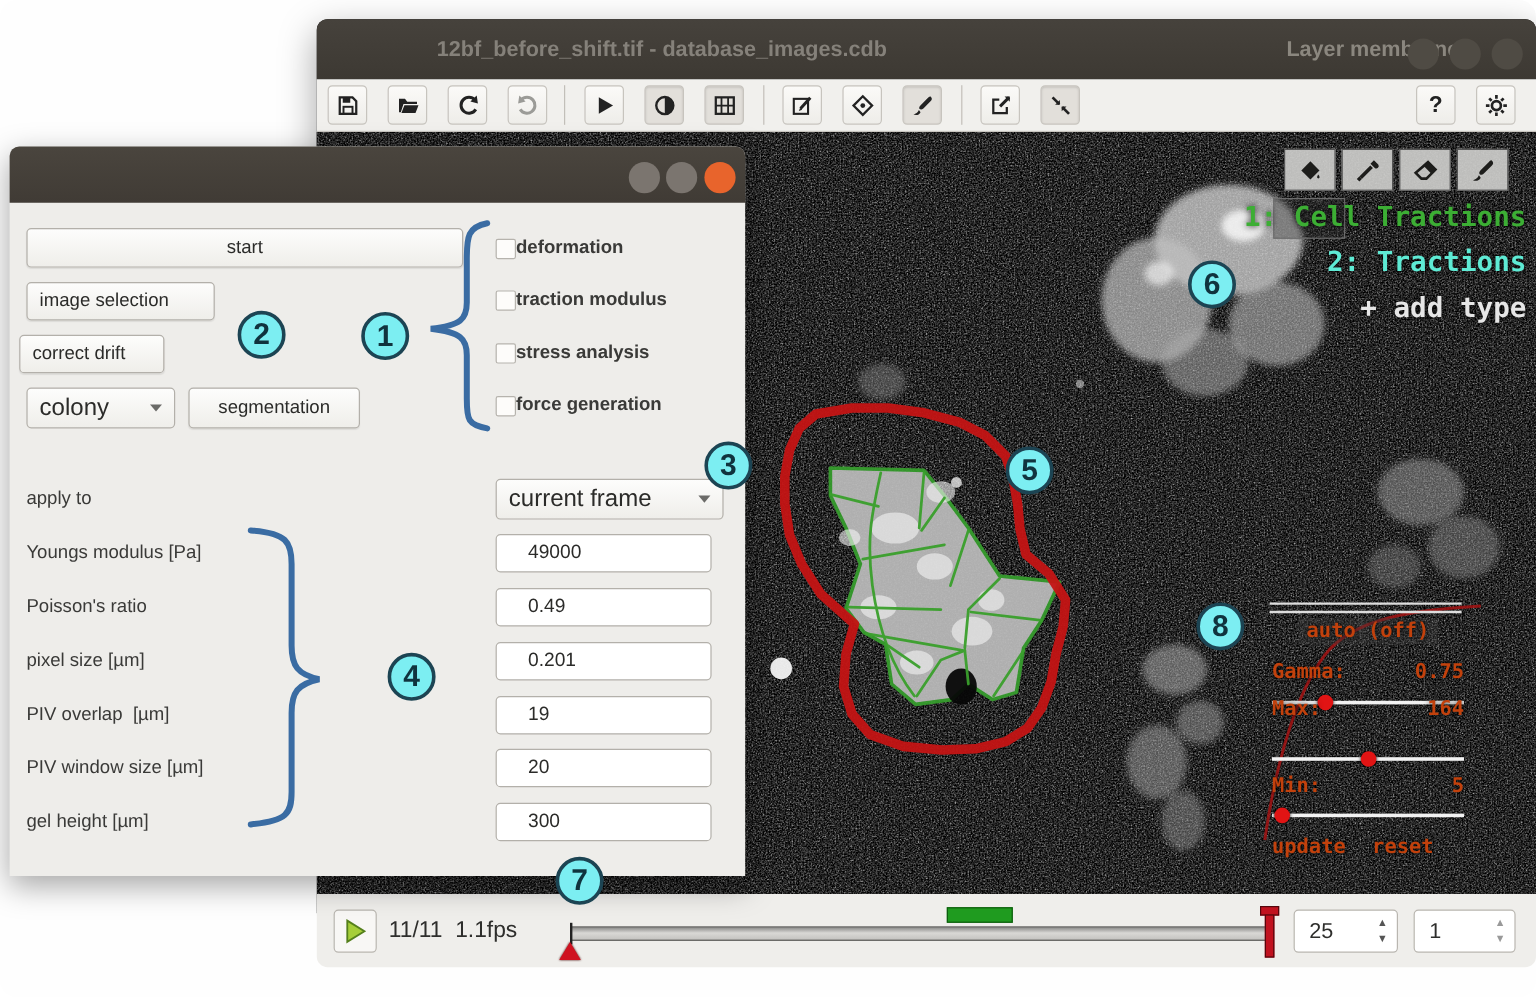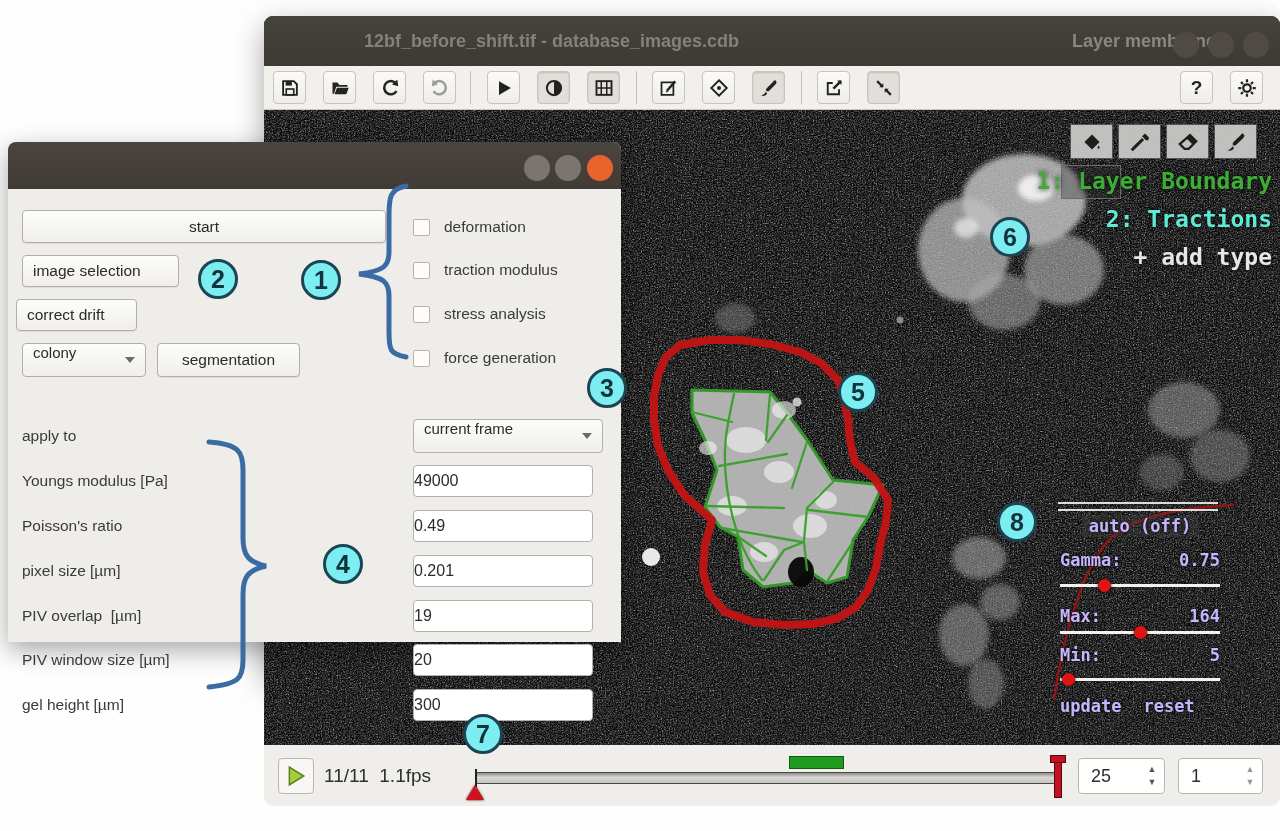--- a/index.html
+++ b/index.html
@@ -29,21 +29,21 @@
   .mw-image > svg.canvas{position:absolute;left:0;top:0;}
   .ov-tools{position:absolute;top:14px;left:806px;display:flex;gap:5px;}
   .ov-tool{width:43px;height:35px;background:rgba(205,205,203,.92);border:1px solid #555;
     display:flex;align-items:center;justify-content:center;}
   .marker-list{position:absolute;top:52px;right:8px;text-align:right;
     font-family:"DejaVu Sans Mono",monospace;font-size:23px;line-height:38px;font-weight:bold;
     text-shadow:0 0 6px rgba(0,0,0,.9);}
   .sel-type-box{position:absolute;top:55px;left:797px;width:60px;height:34px;border:1px solid #6d6d6d;
     background:rgba(50,50,50,.35);}
   
-  .contrast{position:absolute;left:792px;top:388px;width:168px;height:232px;color:#c4b5fd;
+  .contrast{position:absolute;left:792px;top:388px;width:168px;height:232px;color:#c2410c;
     font-family:"DejaVu Sans Mono",monospace;font-size:17px;font-weight:bold;text-shadow:0 0 5px rgba(0,0,0,.9);}
   .ct-auto{position:absolute;left:0;top:18px;width:100%;text-align:center;}
   .ct-auto span{background:rgba(70,70,70,.35);padding:1px 7px;}
   .ct-row{position:absolute;left:4px;right:4px;display:flex;justify-content:space-between;}
   .ct-slider{position:absolute;left:4px;width:160px;height:14px;}
   .ct-track{position:absolute;left:0;top:6px;width:100%;height:3px;background:#f2f2f2;}
   .ct-handle{position:absolute;top:1px;width:13px;height:13px;border-radius:50%;background:#e11414;box-shadow:0 0 3px #000;}
   .ct-actions{position:absolute;left:4px;top:198px;width:160px;display:flex;gap:22px;}
   
   .mw-playbar{position:absolute;left:0;top:729px;width:1016px;height:61px;background:#efeeeb;border-radius:0 0 9px 9px;}
@@ -59,39 +59,39 @@
     border-left:9px solid transparent;border-right:9px solid transparent;border-bottom:15px solid #cf1220;
     filter:drop-shadow(0 0 1px #400);}
   .tl-pin{position:absolute;left:575px;top:10px;width:16px;height:44px;}
   .tl-pin .head{position:absolute;left:0;top:0;width:16px;height:8px;background:#c1121f;border:1px solid #55060c;}
   .tl-pin .stem{position:absolute;left:4px;top:7px;width:8px;height:36px;background:#c1121f;border:1px solid #55060c;}
   .spin{position:absolute;top:13px;height:36px;background:#fff;border:1px solid #b9b6b0;border-radius:4px;}
   .spin input{position:absolute;left:0;top:0;width:100%;height:100%;border:none;background:transparent;outline:none;
     font-size:18px;color:#2e2e2c;padding-left:12px;font-family:"Liberation Sans",sans-serif;}
   .spin .arrows{position:absolute;right:6px;top:4px;width:12px;height:28px;font-size:9px;line-height:13px;color:#555;text-align:center;}
   
-  .dialog{position:absolute;left:8px;top:122px;width:613px;height:500px;z-index:5;
-    box-shadow:0 8px 26px rgba(0,0,0,.35);background:#eeedea;border-radius:8px 8px 0 0;margin-top:20px;}
+  .dialog{position:absolute;left:8px;top:122px;width:613px;height:608px;z-index:5;
+    box-shadow:0 8px 26px rgba(0,0,0,.35);background:#eeedea;border-radius:8px 8px 0 0;}
   .dlg-titlebar{position:absolute;left:0;top:0;width:100%;height:47px;background:linear-gradient(#4a453e,#403b35);
     border-radius:8px 8px 0 0;}
   .btn{position:absolute;border:1px solid #b3b0aa;border-radius:4px;background:linear-gradient(#fdfdfc,#efeeea);
     font-size:15.5px;color:#2b2b29;display:flex;align-items:center;justify-content:center;
     box-shadow:0 1px 1px rgba(0,0,0,.08);}
   .btn.left-text{justify-content:flex-start;padding-left:10px;}
   .dd{position:absolute;border:1px solid #b3b0aa;border-radius:4px;background:linear-gradient(#fdfdfc,#efeeea);
-    font-size:15px;color:#2b2b29;display:flex;align-items:flex-start;padding-left:10px;}
+    font-size:20px;color:#2b2b29;display:flex;align-items:center;padding-left:10px;}
   .dd .arrow{position:absolute;right:10px;top:50%;margin-top:-3px;width:0;height:0;
     border-left:5px solid transparent;border-right:5px solid transparent;border-top:6px solid #6b6b68;}
-  .cb-row{position:absolute;left:405px;height:24px;display:flex;align-items:center;gap:14px;}
+  .cb-row{position:absolute;left:405px;height:24px;display:flex;align-items:center;gap:0;font-weight:bold;}
   .cb-box{width:17px;height:17px;background:#fdfcfa;border:1px solid #b6b3ad;border-radius:2px;}
   .cb-label{font-size:15.5px;color:#3a3a38;}
   .dlg-label{position:absolute;left:14px;font-size:15.5px;color:#3a3a38;white-space:pre;}
   .field{position:absolute;left:405px;width:180px;height:32px;border:1px solid #b3b0aa;border-radius:4px;background:#fff;}
   .field input{width:100%;height:100%;border:none;outline:none;background:transparent;font-size:16px;color:#2b2b29;
-    padding-left:0;font-family:"Liberation Sans",sans-serif;}
+    padding-left:26px;font-family:"Liberation Sans",sans-serif;}
   
   .callout{position:absolute;width:40px;height:40px;border-radius:50%;background:#7ceef2;border:3px solid #1c4453;
     color:#10333e;font-size:25px;font-weight:bold;display:flex;align-items:center;justify-content:center;z-index:10;}
   #braces{position:absolute;left:0;top:0;z-index:9;pointer-events:none;}
 </style>
 </head>
 <body>
 
 <div id="stage">
 
@@ -313,38 +313,38 @@
         <div class="ov-tool">
           <svg width="22" height="22" viewBox="0 0 16 16">
               <path d="M13.2 2 C14.3 3 14.3 4 13.3 5 L8.4 9.9 C7.5 10.8 6.4 10.8 5.9 10.3 C5.4 9.8 5.5 8.8 6.4 7.9 L11.3 3 C12 2.2 12.6 1.6 13.2 2 Z" fill="#1d1d1b"></path>
               <path d="M5.4 11 C4.6 12.8 3.4 13.4 1.8 14 C3.8 14.7 5.6 14.2 6.5 12.4 Z" fill="#1d1d1b"></path>
             </svg>
         </div>
       </div>
 
       <div class="sel-type-box"></div>
       <div class="marker-list">
-        <div style="color:#3cae34">1: Layer Boundary</div>
+        <div style="color:#3cae34">1: Cell Tractions</div>
         <div style="color:#5eead4">2: Tractions</div>
         <div style="color:#e6e6e6">+ add type</div>
       </div>
 
       <div class="contrast">
         <div class="ct-auto">
           <span>auto (off)</span>
         </div>
         <div class="ct-row" style="top:52px">
           <span>Gamma:</span>
           <span>0.75</span>
         </div>
         <div class="ct-slider" style="top:80px">
           <div class="ct-track"></div>
             <div class="ct-handle" style="left:38px"></div>
         </div>
-        <div class="ct-row" style="top:108px">
+        <div class="ct-row" style="top:83px">
           <span>Max:</span>
           <span>164</span>
         </div>
         <div class="ct-slider" style="top:127px">
           <div class="ct-track"></div>
             <div class="ct-handle" style="left:74px"></div>
         </div>
         <div class="ct-row" style="top:147px">
           <span>Min:</span>
           <span>5</span>

